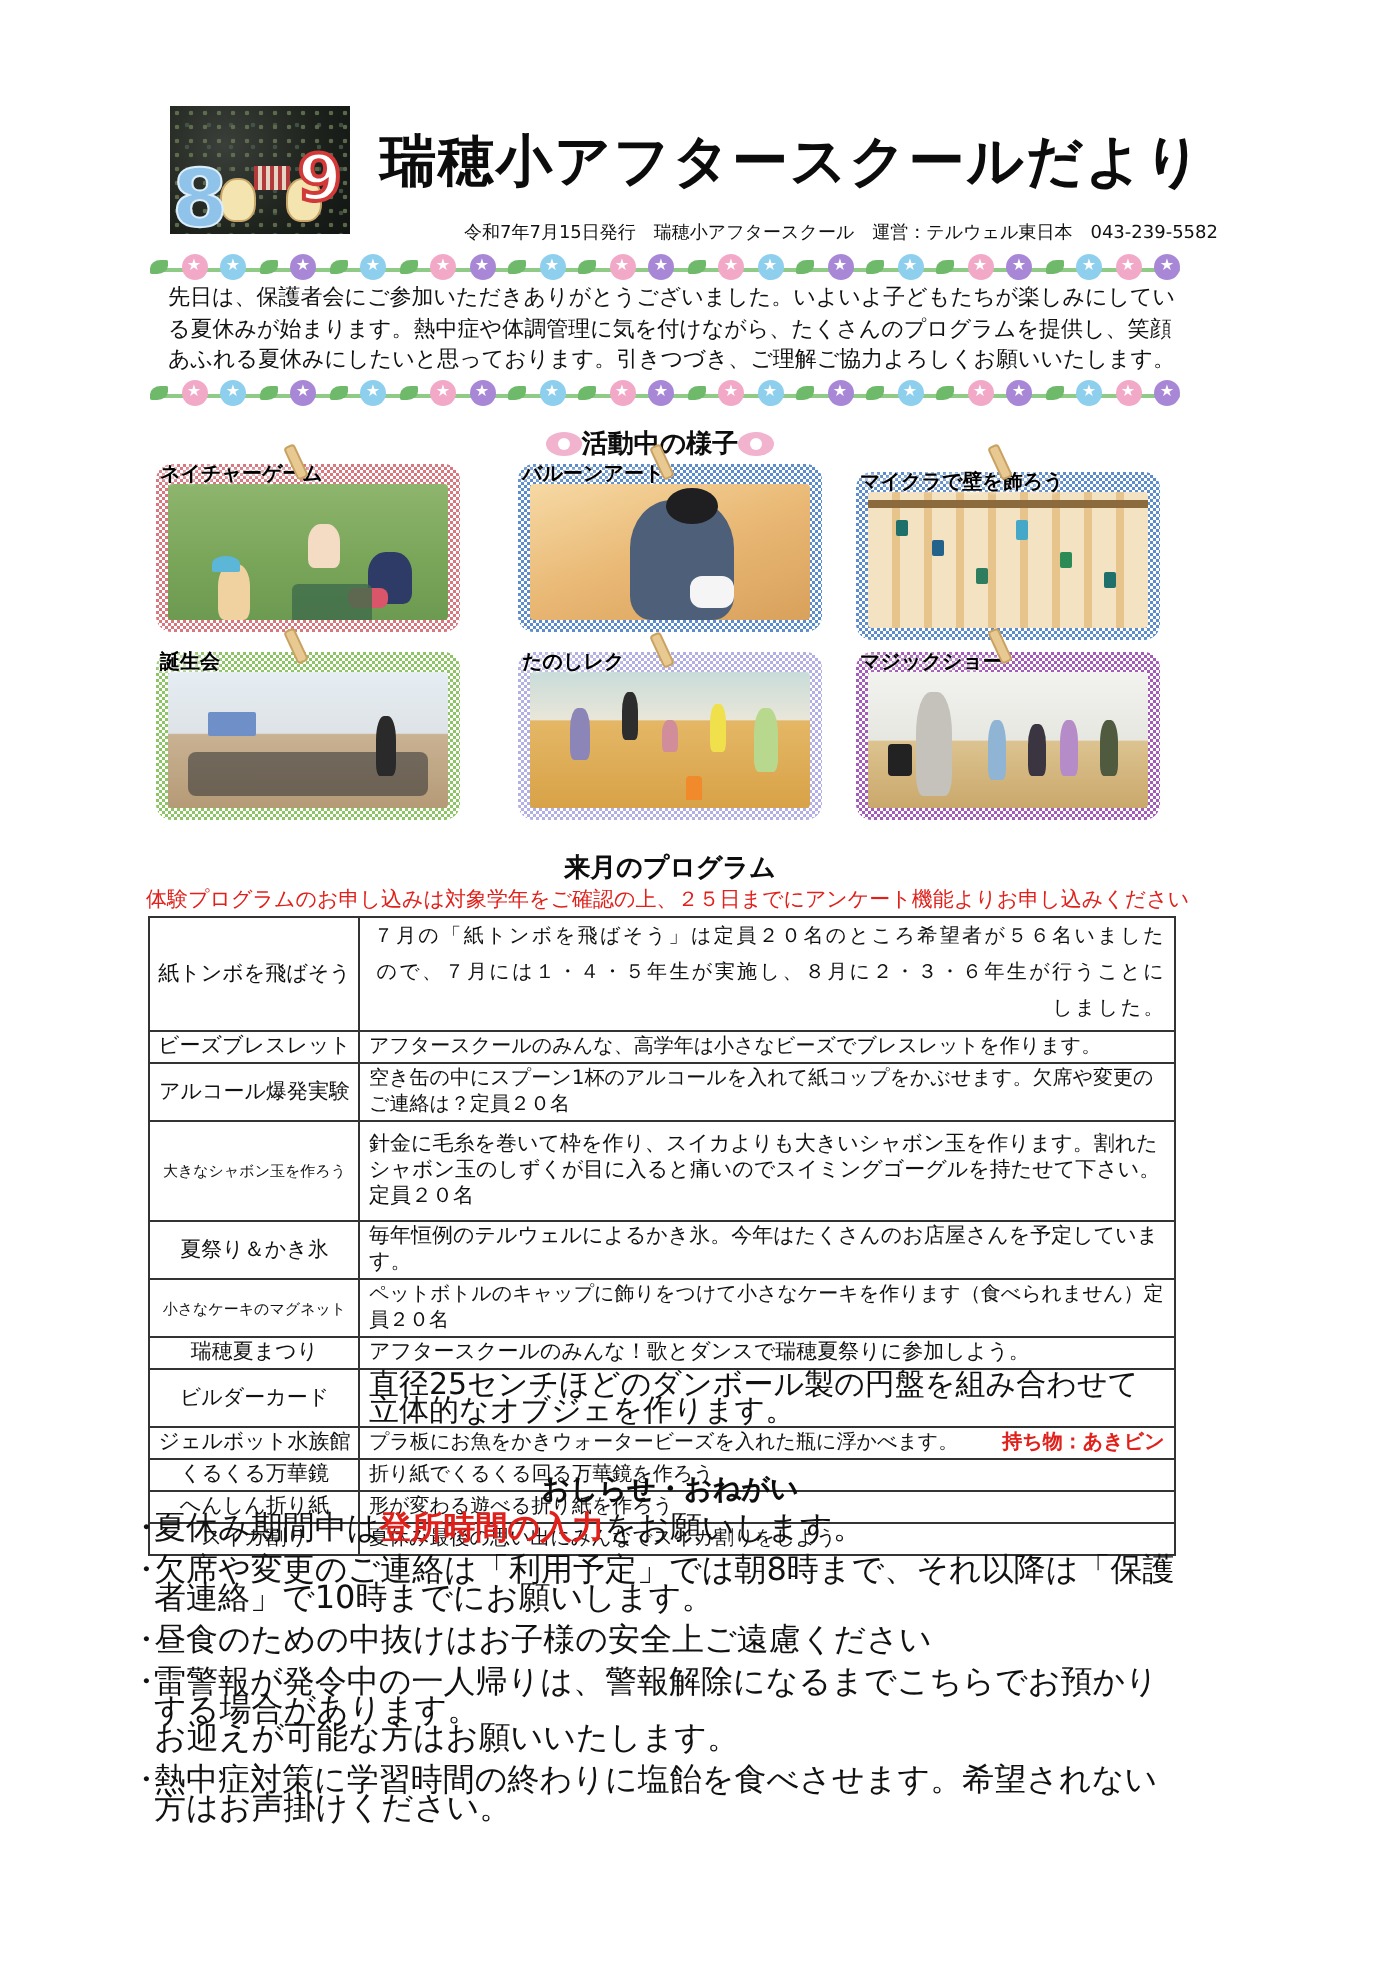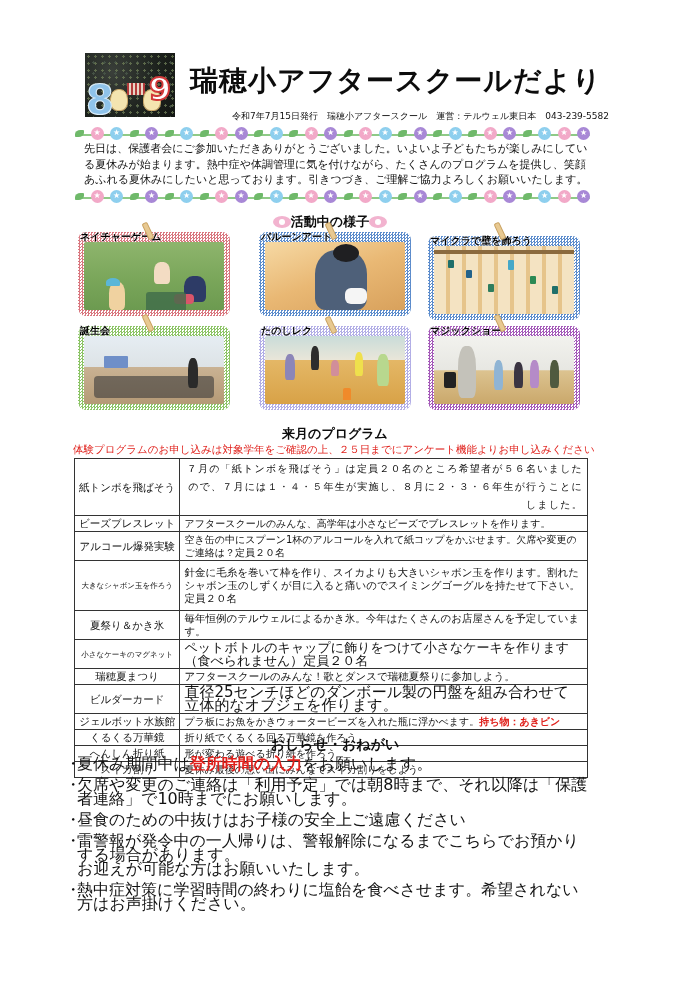--- a/index.html
+++ b/index.html
@@ -113,21 +113,21 @@
     position: absolute; left: 73px; top: 443px; width: 525px; font-size: 10.5px; color: #e0201b; font-weight: normal; white-space: nowrap;
   }
   table.program {
     position: absolute; left: 74px; top: 458px; width: 514px; border-collapse: collapse; font-size: 10px;
   }
   table.program td { border: 1px solid #333; padding: 1px 4px; vertical-align: middle; line-height: 13px; }
   table.program td.name { width: 103px; text-align: center; font-size: 10.5px; white-space: nowrap; }
   table.program td.name.small { font-size: 7.5px; }
   table.program td.desc { color: #111; }
   table.program td.desc.spaced { letter-spacing: 1.2px; line-height: 18px; text-align: right; }
-  table.program .bring { color: #e0201b; font-weight: bold; }
+  table.program .bring { color: #e0201b; font-weight: bold; margin-left: 22px; }
 
   
   .notice-title { left: 255px; top: 736px; width: 160px; font-size: 14px; }
   ul.notices { position: absolute; left: 68px; top: 757px; width: 520px; list-style: none; font-size: 16px; color: #111; }
   ul.notices li { line-height: 14px; margin-bottom: 7px; padding-left: 9px; position: relative; }
   ul.notices li::before { content: "・"; position: absolute; left: -3px; }
   ul.notices li .red { color: #e0201b; font-weight: bold; }
   ul.notices li .cont { display: block; }
 </style>
 </head>
@@ -317,21 +317,21 @@
   <tr>
     <td class="name small" style="height:50px;">大きなシャボン玉を作ろう</td>
     <td class="desc" style="font-size:10.5px;">針金に毛糸を巻いて枠を作り、スイカよりも大きいシャボン玉を作ります。割れたシャボン玉のしずくが目に入ると痛いのでスイミングゴーグルを持たせて下さい。定員２０名</td>
   </tr>
   <tr>
     <td class="name">夏祭り＆かき氷</td>
     <td class="desc" style="font-size:10.5px;">毎年恒例のテルウェルによるかき氷。今年はたくさんのお店屋さんを予定しています。</td>
   </tr>
   <tr>
     <td class="name small">小さなケーキのマグネット</td>
-    <td class="desc" style="font-size:13px;">ペットボトルのキャップに飾りをつけて小さなケーキを作ります（食べられません）定員２０名</td>
+    <td class="desc" style="font-size:10px;">ペットボトルのキャップに飾りをつけて小さなケーキを作ります（食べられません）定員２０名</td>
   </tr>
   <tr>
     <td class="name">瑞穂夏まつり</td>
     <td class="desc" style="font-size:10.5px;">アフタースクールのみんな！歌とダンスで瑞穂夏祭りに参加しよう。</td>
   </tr>
   <tr>
     <td class="name">ビルダーカード</td>
     <td class="desc" style="font-size:15px;">直径25センチほどのダンボール製の円盤を組み合わせて立体的なオブジェを作ります。</td>
   </tr>
   <tr>

